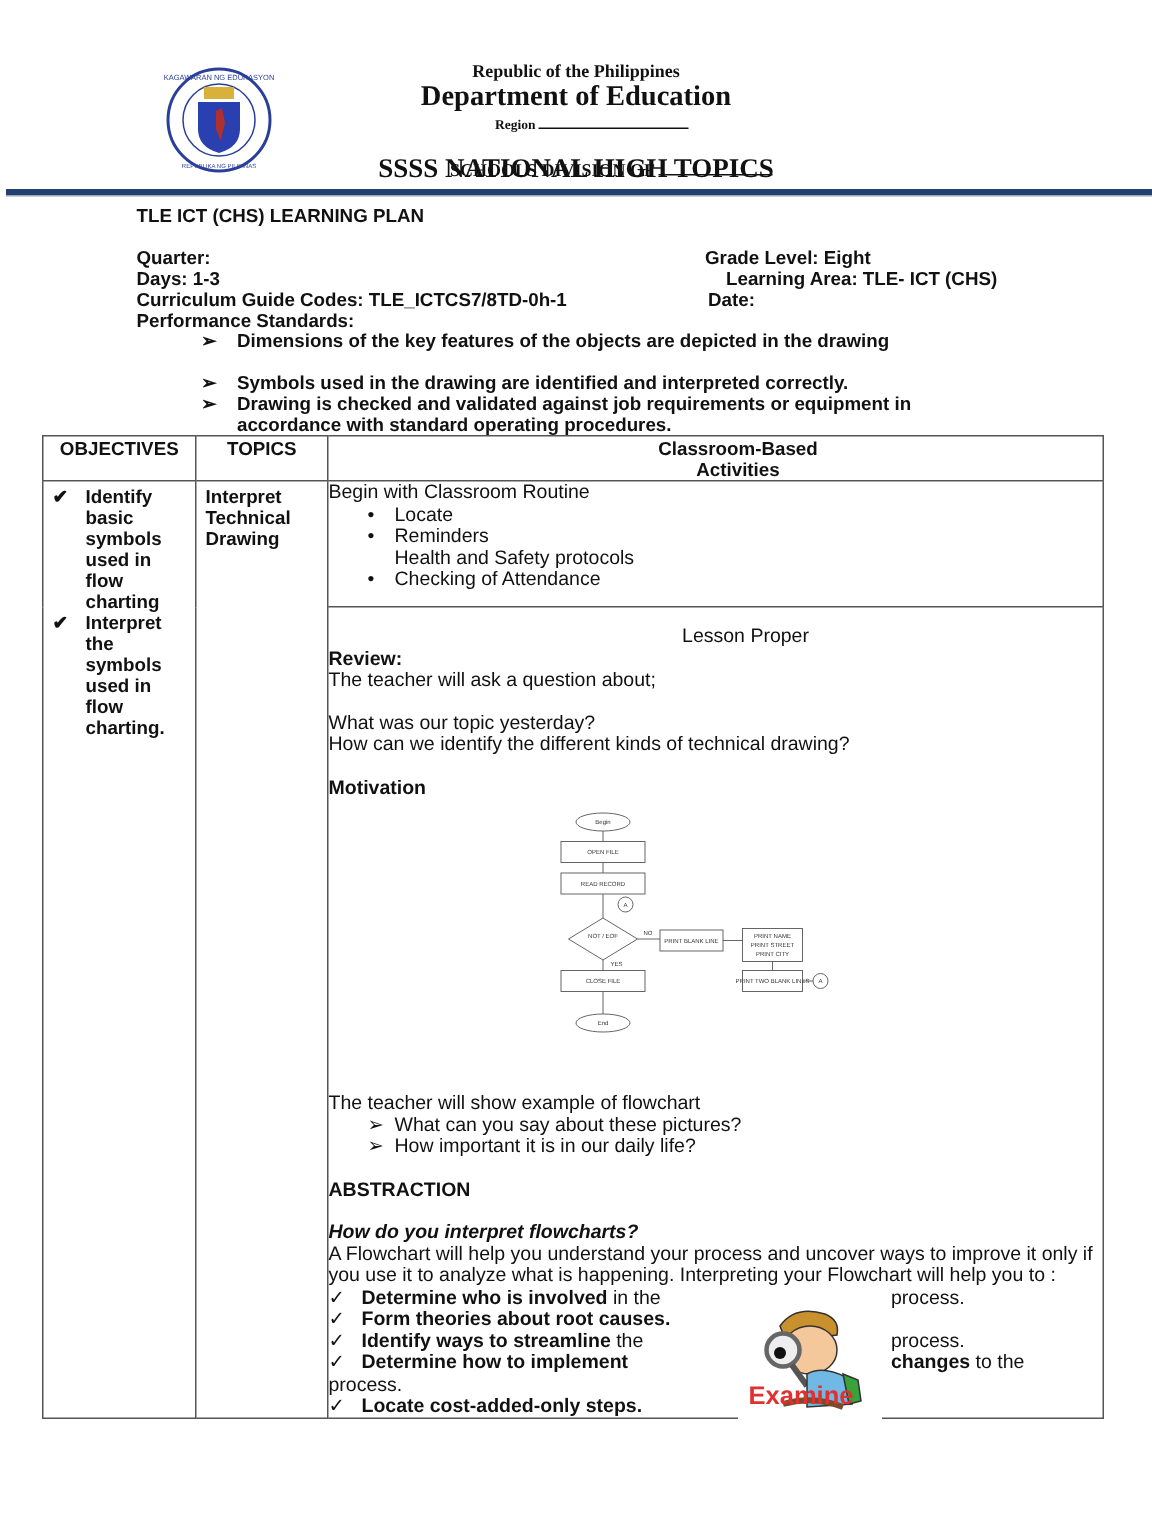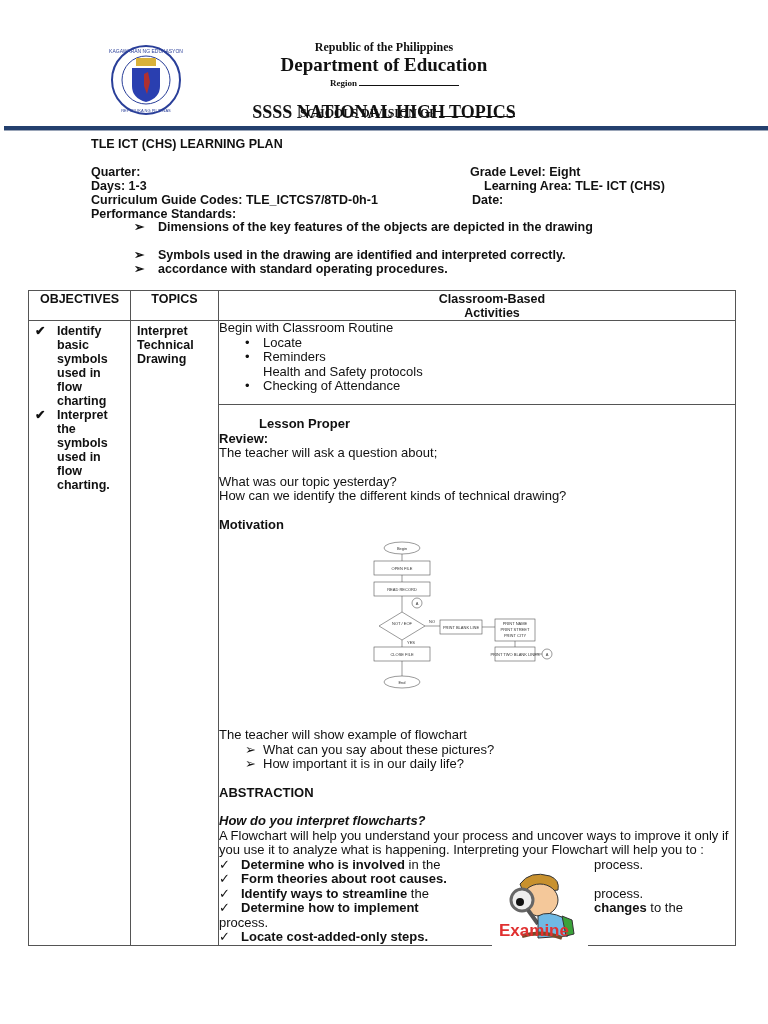--- a/index.html
+++ b/index.html
@@ -66,20 +66,21 @@
 <div class="ps" style="top:220px;">
   <span class="arr">➢</span>
   <span class="t">Dimensions of the key features of the objects are depicted in the drawing</span>
 </div>
 <div class="ps" style="top:248px;">
   <span class="arr">➢</span>
   <span class="t">Symbols used in the drawing are identified and interpreted correctly.</span>
 </div>
 <div class="ps" style="top:262px;">
   <span class="arr">➢</span>
+  <span class="t">Drawing is checked and validated against job requirements or equipment in</span>
   <span class="t">accordance with standard operating procedures.</span>
 </div>
 
 <table class="main">
   <colgroup>
       <col style="width:102px">
       <col style="width:88px">
       <col style="width:517px">
     </colgroup>
   <tbody>
@@ -126,21 +127,21 @@
       <ul class="bullet-list">
         <li><span class="b">•</span><span>Locate</span></li>
         <li><span class="b">•</span><span>Reminders</span></li>
         <li><span class="b"></span><span>Health and Safety protocols</span></li>
         <li><span class="b">•</span><span>Checking of Attendance</span></li>
       </ul>
     </td>
   </tr>
   <tr style="height:540px">
     <td class="act" style="padding-top:12px; position:relative;">
-      <div style="font-weight:bold; padding-left:40px;">Lesson Proper</div>
+      <div style="text-align:center; font-weight:normal; padding-left:40px;">Lesson Proper</div>
       <div style="font-weight:bold;">Review:</div>
       <div>The teacher will ask a question about;</div>
       <div style="height:14px"></div>
       <div>What was our topic yesterday?</div>
       <div>How can we identify the different kinds of technical drawing?</div>
       <div style="height:14px"></div>
       <div style="font-weight:bold;">Motivation</div>
 
       <svg class="flow" viewBox="0 0 200 160" font-family="Liberation Sans, sans-serif" font-size="4" fill="none" stroke="#555" stroke-width="0.6">
         <ellipse cx="35" cy="8" rx="18" ry="6"></ellipse>

